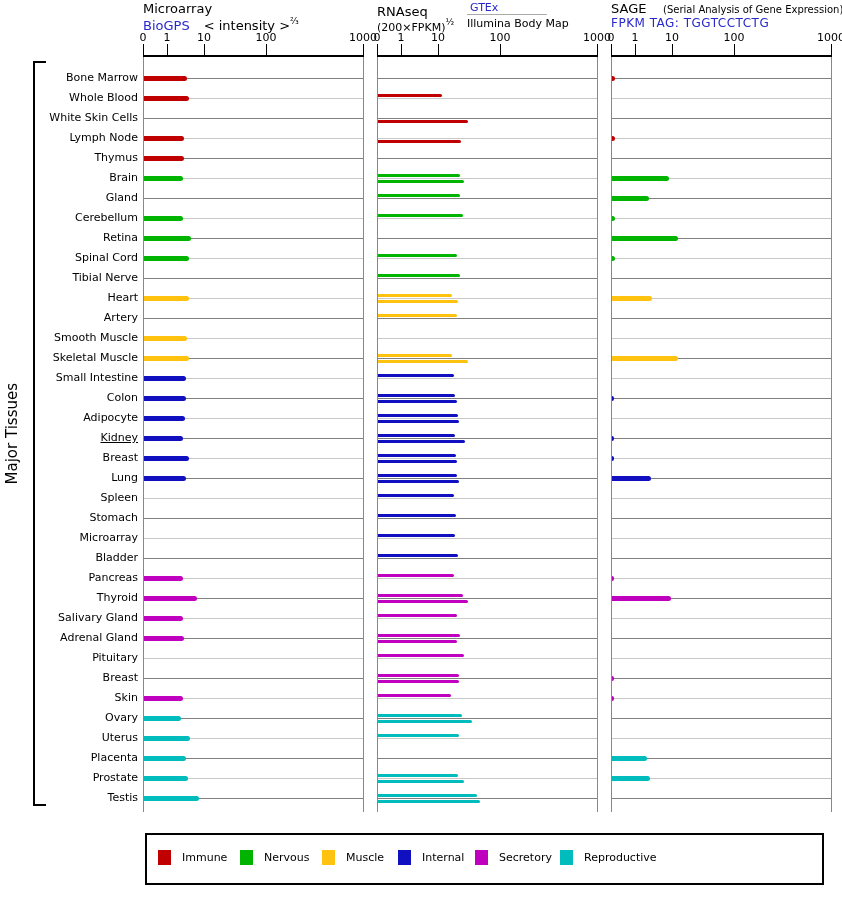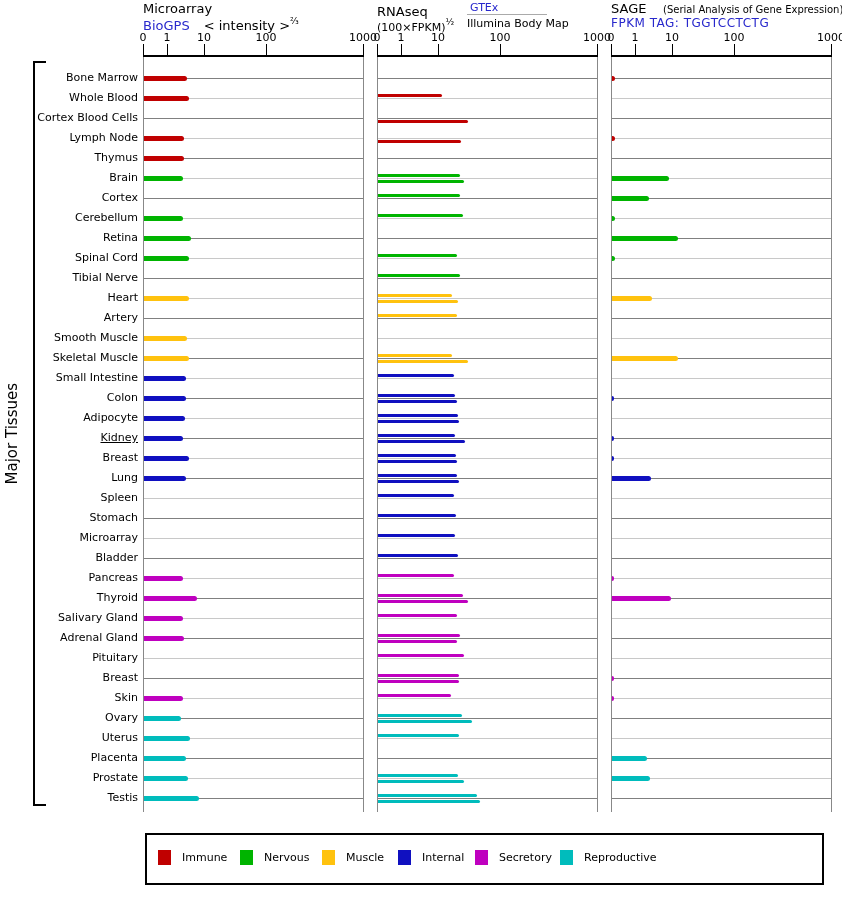--- a/index.html
+++ b/index.html
@@ -39,21 +39,21 @@
 
   <div>
     <div class="ph-title" style="left:143px;top:1px">Microarray</div>
     <div class="ph-title" style="left:143px;top:16px">
       <a class="link">BioGPS</a><span style="margin-left:14px"><span>&lt; intensity &gt;</span><span class="sup">⅔</span></span>
     </div>
   </div>
 
   <div>
     <div class="ph-title" style="left:377px;top:4px">RNAseq</div>
-    <div class="ph-small" style="left:377px;top:17px"><span>(100×FPKM)</span><span class="sup">½</span></div>
+    <div class="ph-small" style="left:377px;top:17px"><span>(200×FPKM)</span><span class="sup">½</span></div>
     <div class="ph-small" style="left:470px;top:1px">
       <a class="link">GTEx</a>
     </div>
     <div class="src-divider" style="left:467px;top:14px;width:80px"></div>
     <div class="ph-small" style="left:467px;top:17px">Illumina Body Map</div>
   </div>
 
   <div>
     <div class="ph-title" style="left:611px;top:1px">SAGE</div>
     <div class="ph-note" style="left:663px;top:4px">(Serial Analysis of Gene Expression)</div>
@@ -113,21 +113,21 @@
     <div class="grid dark" style="left: 378px; top: 78px; width: 219px;"></div>
     <div class="grid dark" style="left: 612px; top: 78px; width: 219px;"></div>
     <div class="bar" title="Bone Marrow (microarray): ~3.3" style="left: 144px; top: 76px; width: 43px; height: 5px; background: rgb(192, 0, 0); border-radius: 0px 3.5px 3.5px 0px;"></div>
     <div class="bar" title="Bone Marrow (sage): ~0.1" style="left: 612px; top: 76px; width: 3px; height: 5px; background: rgb(192, 0, 0); border-radius: 0px 3.5px 3.5px 0px;"></div>
     <div class="rowlabel" style="top: 90px;">Whole Blood</div>
     <div class="grid light" style="left: 144px; top: 98px; width: 219px;"></div>
     <div class="grid light" style="left: 378px; top: 98px; width: 219px;"></div>
     <div class="grid light" style="left: 612px; top: 98px; width: 219px;"></div>
     <div class="bar" title="Whole Blood (microarray): ~3.8" style="left: 144px; top: 96px; width: 45px; height: 5px; background: rgb(192, 0, 0); border-radius: 0px 3.5px 3.5px 0px;"></div>
     <div class="bar" title="Whole Blood (gtex): ~11" style="left: 378px; top: 94px; width: 64px; height: 3px; background: rgb(192, 0, 0); border-radius: 0px 2.5px 2.5px 0px;"></div>
-    <div class="rowlabel" style="top: 110px;">Cortex Blood Cells</div>
+    <div class="rowlabel" style="top: 110px;">White Skin Cells</div>
     <div class="grid dark" style="left: 144px; top: 118px; width: 219px;"></div>
     <div class="grid dark" style="left: 378px; top: 118px; width: 219px;"></div>
     <div class="grid dark" style="left: 612px; top: 118px; width: 219px;"></div>
     <div class="bar" title="White Blood Cells (illumina): ~30" style="left: 378px; top: 120px; width: 90px; height: 3px; background: rgb(192, 0, 0); border-radius: 0px 2.5px 2.5px 0px;"></div>
     <div class="rowlabel" style="top: 130px;">Lymph Node</div>
     <div class="grid light" style="left: 144px; top: 138px; width: 219px;"></div>
     <div class="grid light" style="left: 378px; top: 138px; width: 219px;"></div>
     <div class="grid light" style="left: 612px; top: 138px; width: 219px;"></div>
     <div class="bar" title="Lymph Node (microarray): ~2.8" style="left: 144px; top: 136px; width: 40px; height: 5px; background: rgb(192, 0, 0); border-radius: 0px 3.5px 3.5px 0px;"></div>
     <div class="bar" title="Lymph Node (illumina): ~23" style="left: 378px; top: 140px; width: 83px; height: 3px; background: rgb(192, 0, 0); border-radius: 0px 2.5px 2.5px 0px;"></div>
@@ -138,21 +138,21 @@
     <div class="grid dark" style="left: 612px; top: 158px; width: 219px;"></div>
     <div class="bar" title="Thymus (microarray): ~2.8" style="left: 144px; top: 156px; width: 40px; height: 5px; background: rgb(192, 0, 0); border-radius: 0px 3.5px 3.5px 0px;"></div>
     <div class="rowlabel" style="top: 170px;">Brain</div>
     <div class="grid light" style="left: 144px; top: 178px; width: 219px;"></div>
     <div class="grid light" style="left: 378px; top: 178px; width: 219px;"></div>
     <div class="grid light" style="left: 612px; top: 178px; width: 219px;"></div>
     <div class="bar" title="Brain (microarray): ~2.6" style="left: 144px; top: 176px; width: 39px; height: 5px; background: rgb(0, 180, 0); border-radius: 0px 3.5px 3.5px 0px;"></div>
     <div class="bar" title="Brain (gtex): ~22" style="left: 378px; top: 174px; width: 82px; height: 3px; background: rgb(0, 180, 0); border-radius: 0px 2.5px 2.5px 0px;"></div>
     <div class="bar" title="Brain (illumina): ~25" style="left: 378px; top: 180px; width: 86px; height: 3px; background: rgb(0, 180, 0); border-radius: 0px 2.5px 2.5px 0px;"></div>
     <div class="bar" title="Brain (sage): ~7.8" style="left: 612px; top: 176px; width: 57px; height: 5px; background: rgb(0, 180, 0); border-radius: 0px 3.5px 3.5px 0px;"></div>
-    <div class="rowlabel" style="top: 190px;">Cortex</div>
+    <div class="rowlabel" style="top: 190px;">Gland</div>
     <div class="grid dark" style="left: 144px; top: 198px; width: 219px;"></div>
     <div class="grid dark" style="left: 378px; top: 198px; width: 219px;"></div>
     <div class="grid dark" style="left: 612px; top: 198px; width: 219px;"></div>
     <div class="bar" title="Cortex (gtex): ~22" style="left: 378px; top: 194px; width: 82px; height: 3px; background: rgb(0, 180, 0); border-radius: 0px 2.5px 2.5px 0px;"></div>
     <div class="bar" title="Cortex (sage): ~2.3" style="left: 612px; top: 196px; width: 37px; height: 5px; background: rgb(0, 180, 0); border-radius: 0px 3.5px 3.5px 0px;"></div>
     <div class="rowlabel" style="top: 210px;">Cerebellum</div>
     <div class="grid light" style="left: 144px; top: 218px; width: 219px;"></div>
     <div class="grid light" style="left: 378px; top: 218px; width: 219px;"></div>
     <div class="grid light" style="left: 612px; top: 218px; width: 219px;"></div>
     <div class="bar" title="Cerebellum (microarray): ~2.6" style="left: 144px; top: 216px; width: 39px; height: 5px; background: rgb(0, 180, 0); border-radius: 0px 3.5px 3.5px 0px;"></div>

